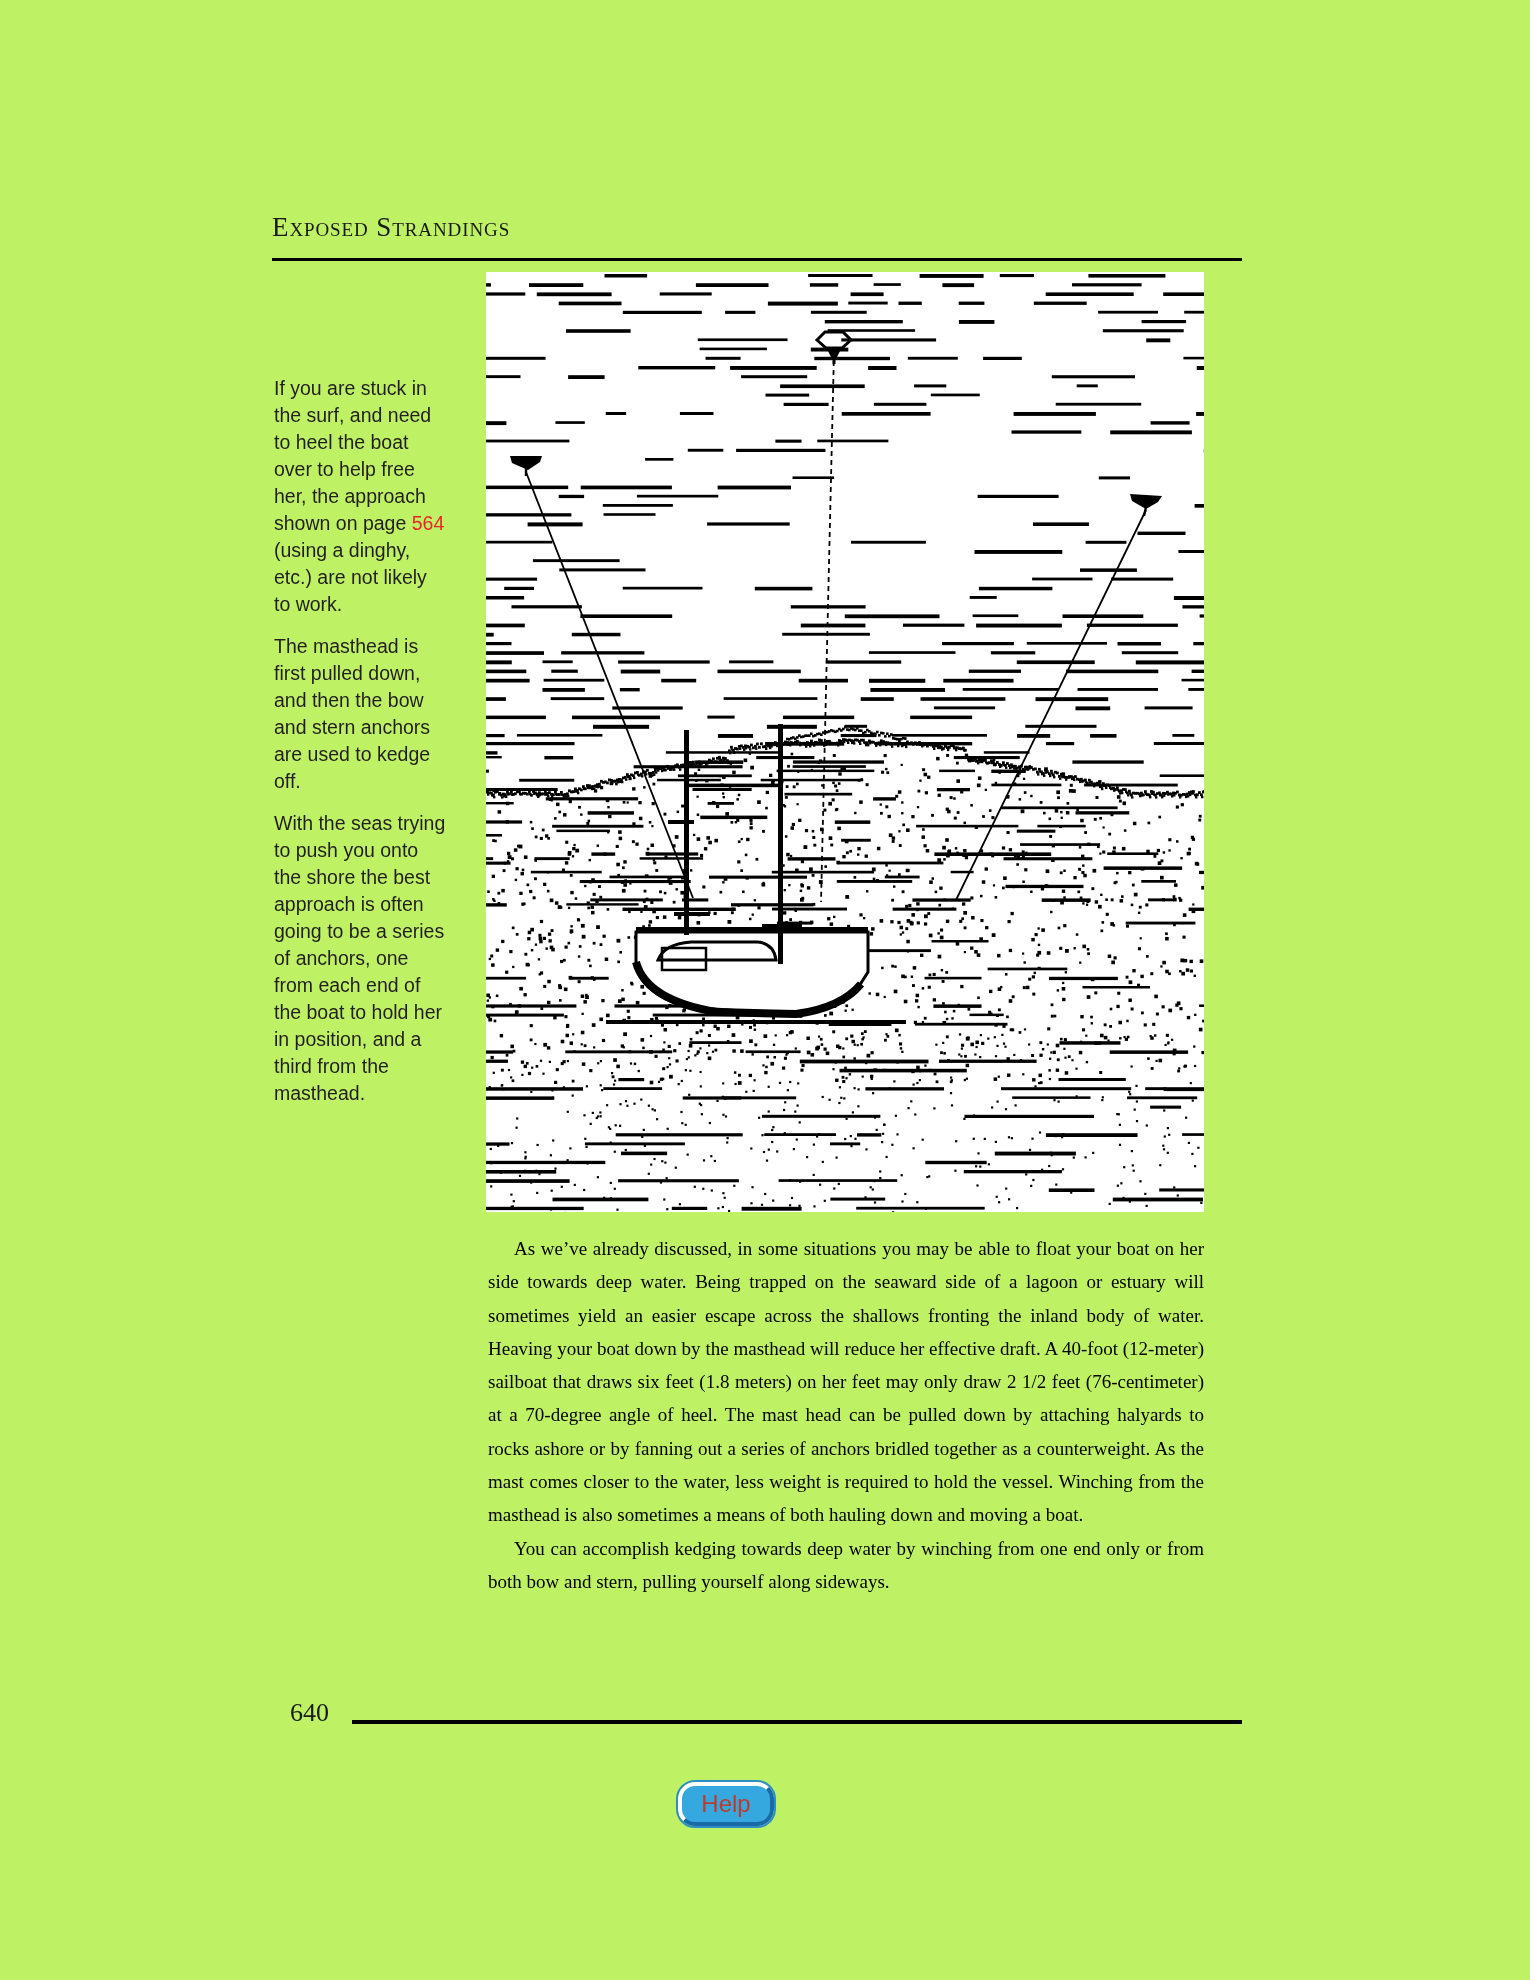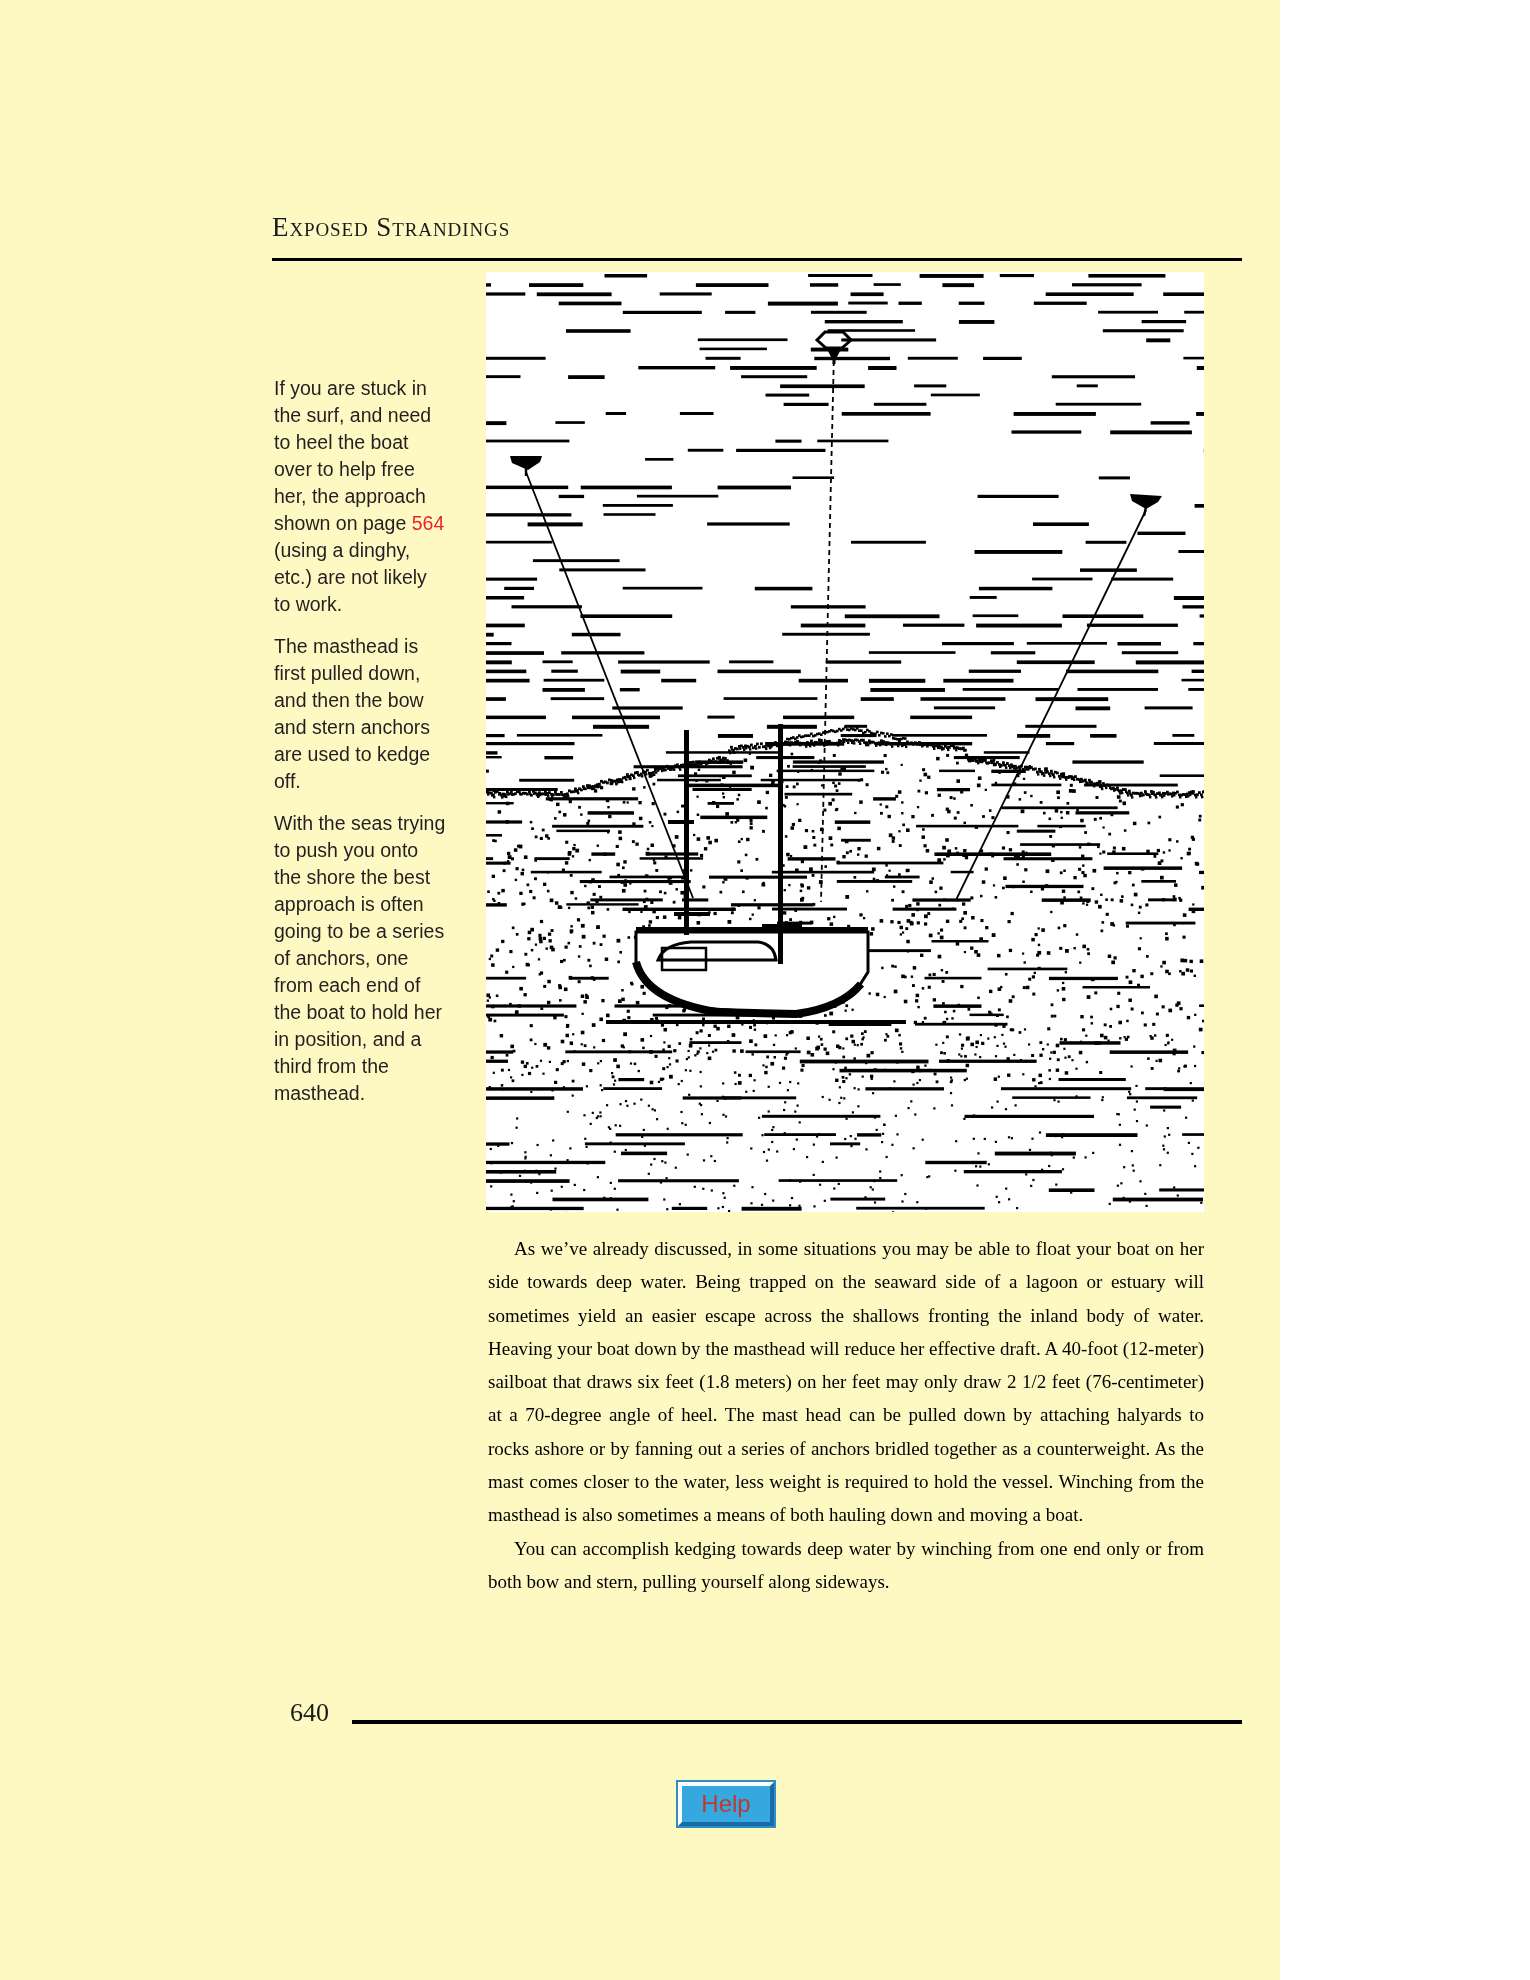--- a/index.html
+++ b/index.html
@@ -12,23 +12,23 @@
     height: 1980px;
     position: relative;
     font-family: "Liberation Serif", serif;
     color: #000000;
     overflow: hidden;
   }
 
   .page {
     position: absolute;
     left: 0; top: 0;
-    width: 1280px;
+    width: 1530px;
     height: 1980px;
-    background: #fef9c3;
+    background: #bef264;
   }
 
   
   .running-head {
     position: absolute;
     left: 272px;
     top: 212px;
     font-family: "Liberation Serif", serif;
     font-size: 27px;
     letter-spacing: 0.9px;
@@ -135,20 +135,21 @@
     box-sizing: border-box;
     display: flex;
     align-items: center;
     justify-content: center;
     font-family: "Liberation Sans", sans-serif;
     font-size: 24px;
     color: #c0392b;
     cursor: pointer;
     padding: 0;
     outline: 2px solid #2e8fc4;
+    border-radius: 17px;
   }
 </style>
 </head>
 <body>
 
 <div class="page">
 
   <div class="running-head">Exposed Strandings</div>
   <div class="head-rule"></div>
 

